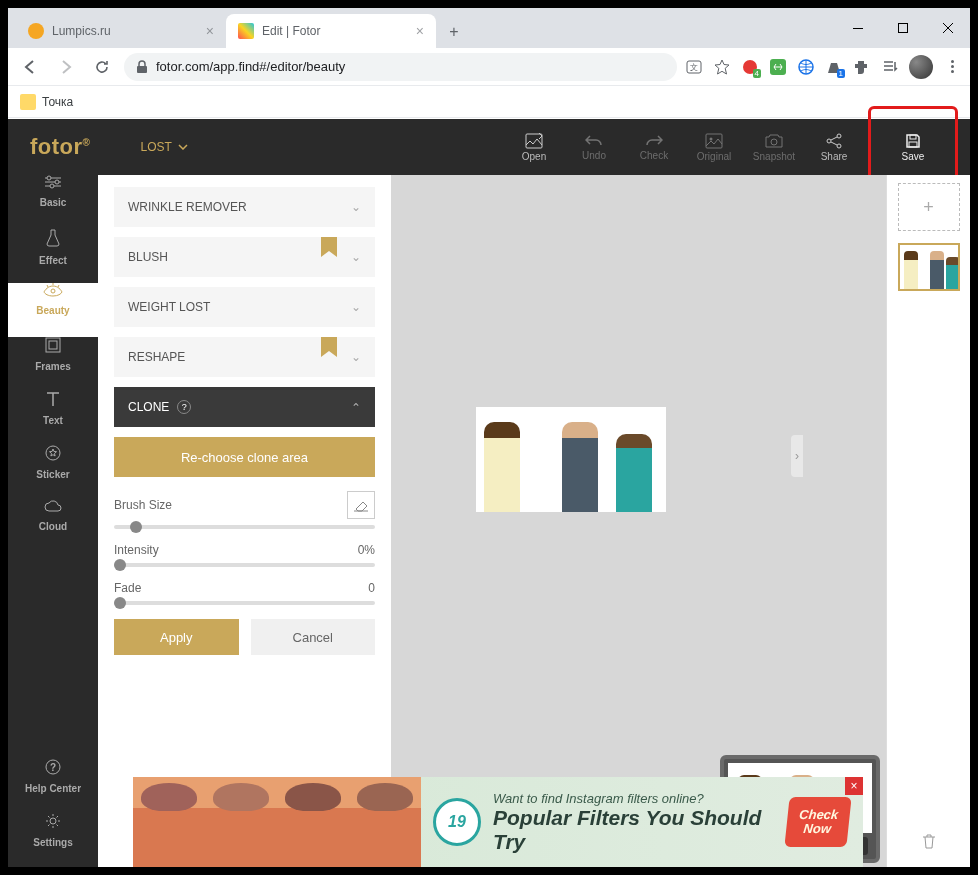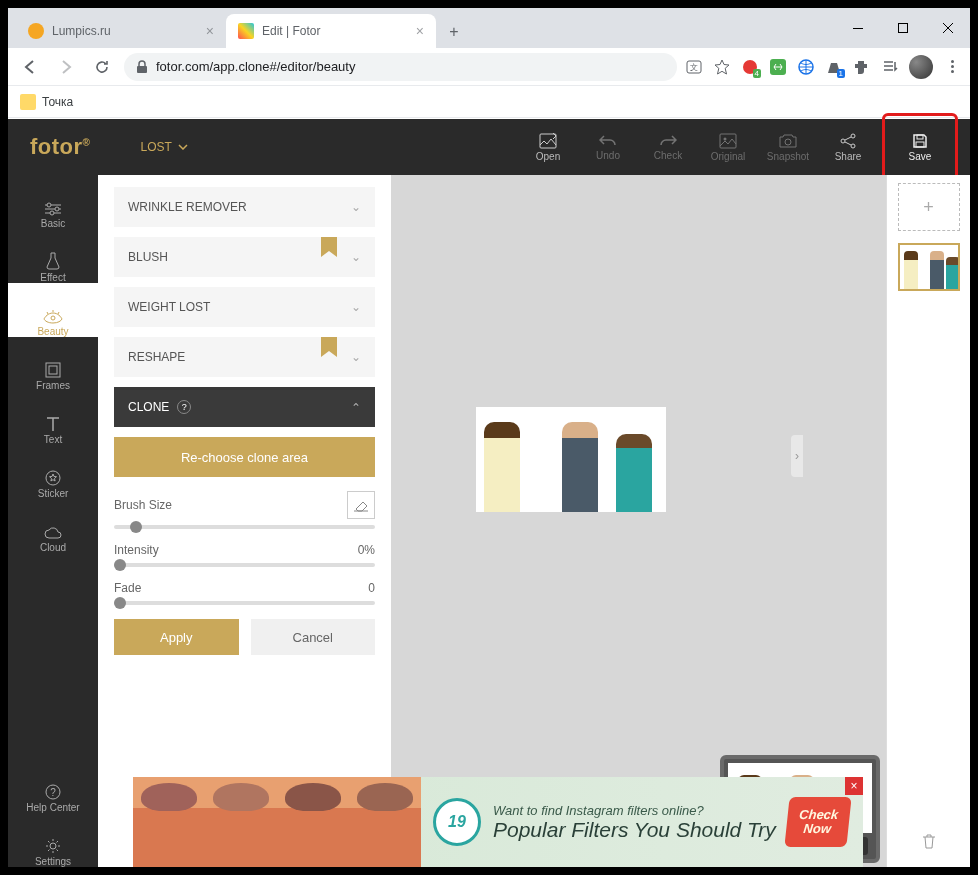--- a/index.html
+++ b/index.html
@@ -35,25 +35,25 @@
 
 .app { position: absolute; top: 111px; left: 0; right: 0; bottom: 0; background: #fde047; display: flex; flex-direction: column; }
 .app-top { height: 56px; background: #2a2a2a; display: flex; align-items: center; padding: 0 12px; }
 .logo { color: #c9a85a; font-size: 22px; font-weight: bold; letter-spacing: .5px; margin-left: 10px;}
 .logo sup { font-size: 10px;}
 .mode { color: #c9a85a; font-size: 12px; margin-left: 50px; display: flex; align-items: center; gap: 6px; cursor: pointer; }
 .top-tools { margin-left: auto; display: flex; align-items: center; gap: 8px; }
 .tool-btn { display:flex; flex-direction:column; align-items:center; justify-content:center; width: 52px; height: 44px; color:#bbb; font-size:10px; cursor:pointer; gap:2px; }
 .tool-btn.disabled { opacity:.45; }
 .tool-ic { font-size: 16px; }
-.save-hl { border: 3px solid #e21b1b; border-radius: 6px; padding: 9px; }
+.save-hl { border: 3px solid #e21b1b; border-radius: 6px; padding: 16px; }
 
 .app-body { flex:1; display:flex; position: relative; }
 .sidebar { width: 90px; background: #2a2a2a; display:flex; flex-direction:column; align-items:center; }
-.side-item { width: 100%; height: 54px; display:flex; flex-direction:column; align-items:center; justify-content:flex-end; color:#aaa; font-size:10px; gap:2px; cursor:pointer; }
+.side-item { width: 100%; height: 54px; display:flex; flex-direction:column; align-items:center; justify-content:flex-start; color:#aaa; font-size:10px; gap:8px; cursor:pointer;font-weight:bold; }
 .side-item.active { background:#fff; color:#c9a85a; }
 .side-ic { font-size:18px; }
 .side-spacer { flex:1; }
 
 .panel { width: 293px; background:#fff; display:flex; flex-direction:column; padding: 12px 16px; gap: 10px; }
 .acc-item { background:#f5f5f5; height: 40px; display:flex; align-items:center; padding:0 14px; font-size:12px; color:#555; position:relative; cursor:pointer; }
 .acc-item .chev { margin-left:auto; color:#aaa; }
 .acc-item .bookmark { position:absolute; right: 38px; top:0; width:16px; height:20px; background:#c9a85a; clip-path: polygon(0 0,100% 0,100% 100%,50% 70%,0 100%); }
 .acc-item.open { background:#3a3a3a; color:#fff; }
 .acc-item.open .chev { transform: rotate(180deg); }
@@ -103,21 +103,21 @@
 .ad { position:absolute; left:125px; bottom:0; width: 730px; height: 90px; background: linear-gradient(90deg,#d5e8d5,#e0ece0); display:flex; align-items:center; }
 .ad-faces { display:flex; height:100%;}
 .face { width:72px; height:100%; background: linear-gradient(#e8a070 0 35%, #d97850 35% 100%); position:relative;}
 .face::before { content:''; position:absolute; top:6px; left:8px; right:8px; height:28px; background:#a0625a; border-radius:50% 50% 40% 40%;}
 .face:nth-child(2)::before{ background:#b07560;}
 .face:nth-child(3)::before{ background:#8a5548;}
 .face:nth-child(4)::before{ background:#9a6552;}
 .ad-badge { width:48px; height:48px; background:#fff; border-radius:50%; border:3px solid #2aa5a0; display:flex; align-items:center; justify-content:center; font-size:16px; font-weight:bold; color:#2aa5a0; font-style:italic; margin:0 12px;}
 .ad-text { flex:1; }
 .ad-line1 { font-size:13px; font-style:italic; color:#3a5a4a; }
-.ad-line2 { font-size:21px; font-weight:normal; font-style:italic; color:#2a4038; }
+.ad-line2 { font-size:21px; font-weight:bold; font-style:italic; color:#2a4038; }
 .ad-cta { width:62px; height:50px; background:#e64a3a; color:#fff8e0; border-radius:6px; display:flex; flex-direction:column; align-items:center; justify-content:center; font-size:13px; font-weight:bold; font-style:italic; transform:skewX(-6deg); margin-right:14px; line-height:1.1;}
 .ad-close { position:absolute; top:0; right:0; width:18px; height:18px; background:#d33; color:#fff; display:flex; align-items:center; justify-content:center; font-size:12px; cursor:pointer;}
 
 svg { display:block; }
 </style>
 </head>
 <body>
 
 <div class="outer">
 <div class="browser">
@@ -170,21 +170,21 @@
             <path d="M13 8a5 5 0 1 1-1.5-3.5M13 2v3h-3" fill="none" stroke="#5f6368" stroke-width="1.6"></path>
           </svg>
         </div>
     <div class="omnibox">
       <span class="lock">
             <svg width="12" height="14">
               <rect x="1" y="6" width="10" height="7" rx="1" fill="#5f6368"></rect>
               <path d="M3 6V4a3 3 0 0 1 6 0v2" fill="none" stroke="#5f6368" stroke-width="1.5"></path>
             </svg>
           </span>
-      <span>fotor.com/app.clone#/editor/beauty</span>
+      <span>fotor.com/app.find#/editor/beauty</span>
     </div>
     <div class="ext-icons">
       <span class="ext-ic">
             <svg width="16" height="16">
               <rect x="1" y="2" width="14" height="12" rx="2" fill="none" stroke="#5f6368"></rect>
               <text x="8" y="11" font-size="8" text-anchor="middle" fill="#5f6368">文</text>
             </svg>
           </span>
       <span class="ext-ic">
             <svg width="16" height="16">

